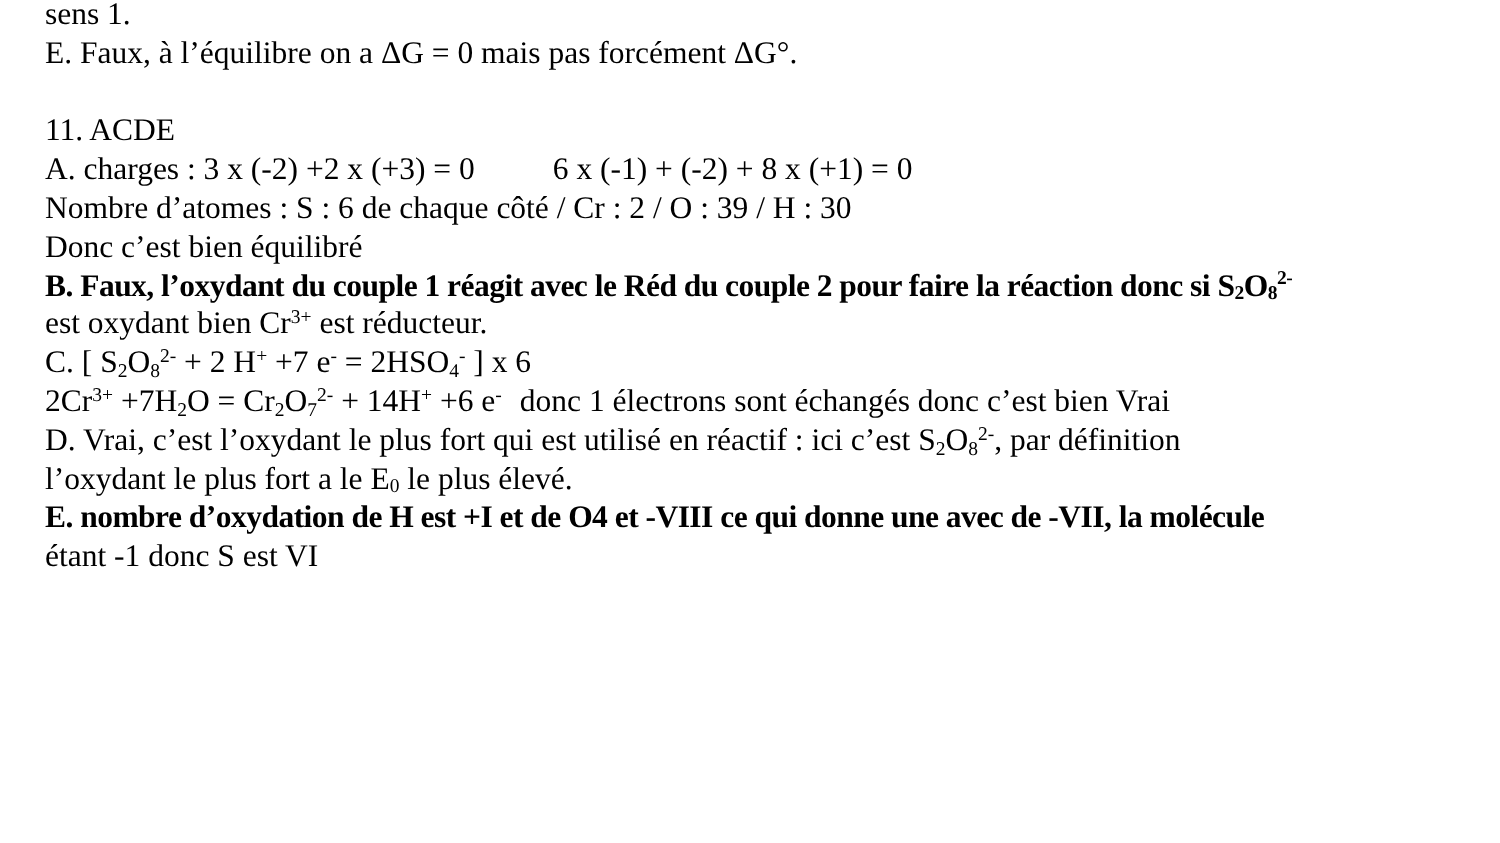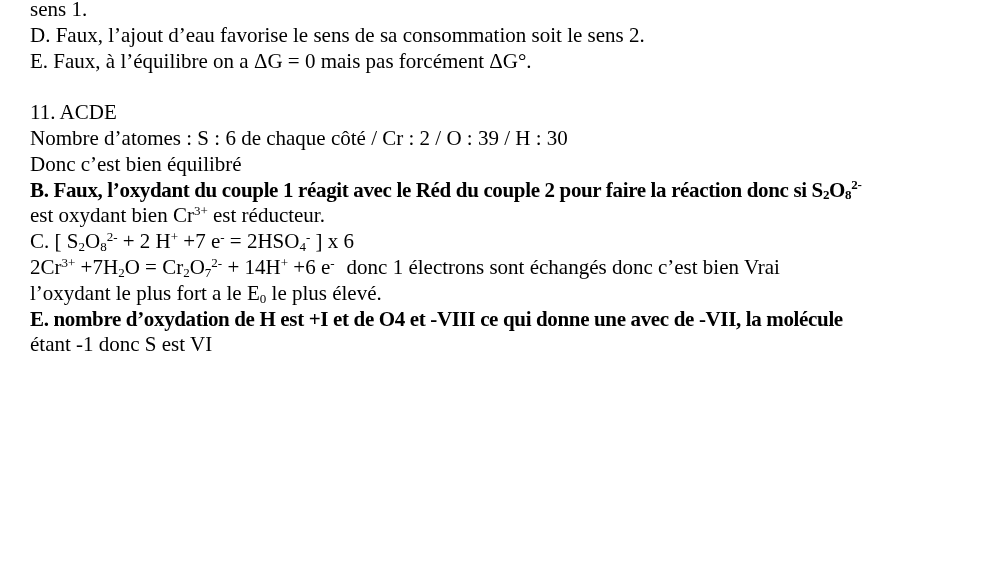--- a/index.html
+++ b/index.html
@@ -38,34 +38,35 @@
     sub { vertical-align: baseline; top: 0.22em; }
     sup { vertical-align: baseline; top: -0.55em; }
     .tight { letter-spacing: -0.35px; font-weight: bold; }
   </style>
 </head>
 <body>
 
 <div class="page">
 
   <div class="line">sens 1.</div>
-  <div class="line">D. Faux, l’ajout d’eau favorise le sens de sa consommation soit le sens 2.</div>
   <div class="line">E. Faux, à l’équilibre on a ΔG = 0 mais pas forcément ΔG°.</div>
   <div class="blank"></div>
 
   <div class="line heading">11. ACDE</div>
 
+  <div class="line"><span>A. charges : 3 x (-2) +2 x (+3) = 0</span><span class="gap"></span><span>6 x (-1) + (-2) + 8 x (+1) = 0</span></div>
   <div class="line">Nombre d’atomes : S : 6 de chaque côté / Cr : 2 / O : 39 / H : 30</div>
   <div class="line">Donc c’est bien équilibré</div>
 
   <div class="line tight"><span>B. Faux, l’oxydant du couple 1 réagit avec le Réd du couple 2 pour faire la réaction donc si S</span><sub>2</sub><span>O</span><sub>8</sub><sup>2-</sup></div>
   <div class="line"><span>est oxydant bien Cr</span><sup>3+</sup><span> est réducteur.</span></div>
 
   <div class="line"><span>C. [ </span><span>S</span><sub>2</sub><span>O</span><sub>8</sub><sup>2-</sup><span> + 2 H</span><sup>+</sup><span> +7 e</span><sup>-</sup><span> = 2HSO</span><sub>4</sub><sup>-</sup><span> ] x 6</span></div>
 
   <div class="line"><span>2Cr</span><sup>3+</sup><span> +7H</span><sub>2</sub><span>O = Cr</span><sub>2</sub><span>O</span><sub>7</sub><sup>2-</sup><span> + 14H</span><sup>+</sup><span> +6 e</span><sup>-</sup><span style="display:inline-block;width:12px"></span><span>donc 1 électrons sont échangés donc c’est bien Vrai</span></div>
 
+  <div class="line"><span>D. Vrai, c’est l’oxydant le plus fort qui est utilisé en réactif : ici c’est S</span><sub>2</sub><span>O</span><sub>8</sub><sup>2-</sup><span>, par définition</span></div>
   <div class="line"><span>l’oxydant le plus fort a le E</span><sub>0</sub><span> le plus élevé.</span></div>
 
   <div class="line tight">E. nombre d’oxydation de H est +I et de O4 et -VIII ce qui donne une avec de -VII, la molécule</div>
   <div class="line">étant -1 donc S est VI</div>
 
 </div>
 
 </body></html>

